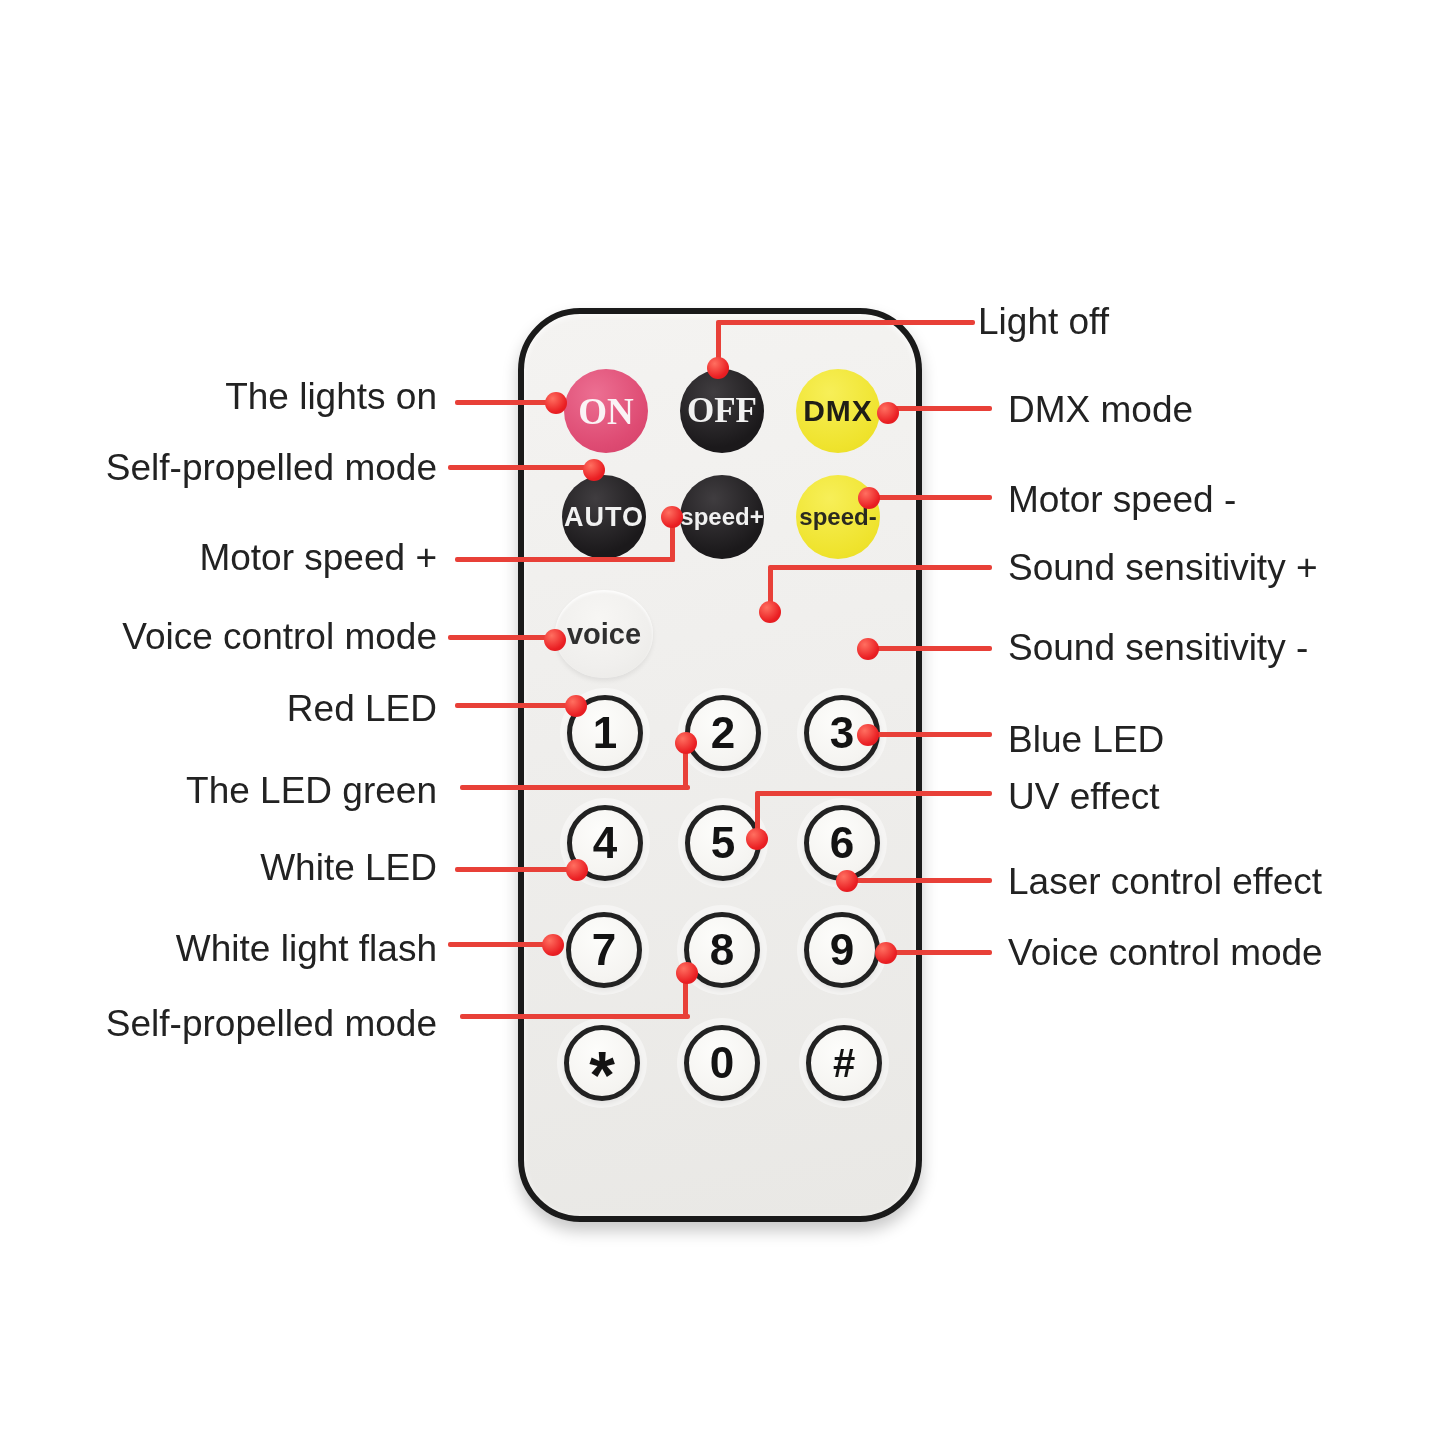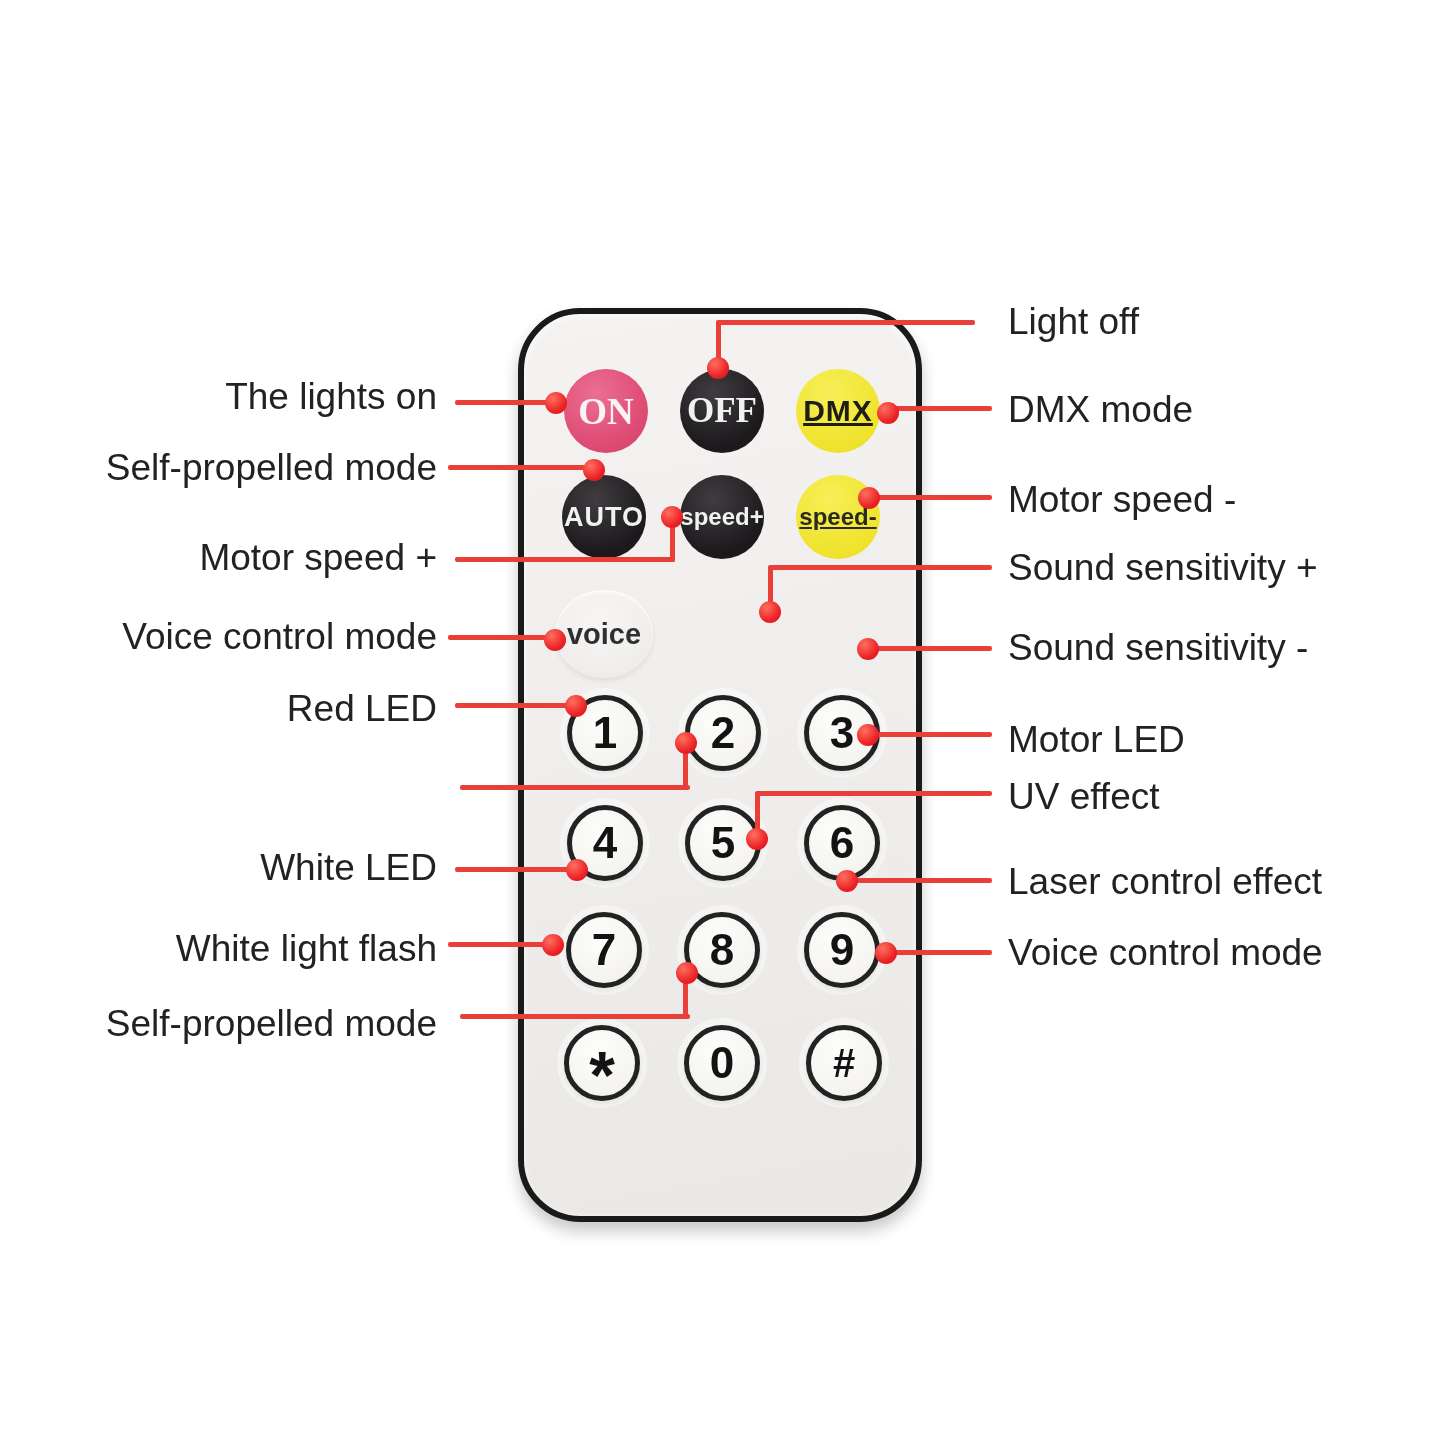--- a/index.html
+++ b/index.html
@@ -14,21 +14,21 @@
 
   
   .btn{position:absolute;display:flex;align-items:center;justify-content:center;
        text-align:center;user-select:none;}
   .rnd{width:84px;height:84px;border-radius:50%;}
   .pink{background:radial-gradient(circle at 38% 30%,#ec6f92 0%,#de4b73 65%,#d23f66 100%);
         color:#faf3f5;font:bold 37px "Liberation Serif",serif;}
   .blackbtn{background:radial-gradient(circle at 40% 28%,#403d40 0%,#1b191b 70%);
         color:#f1f1f1;}
   .yellowbtn{background:radial-gradient(circle at 40% 28%,#f7ef58 0%,#efe32d 70%,#e8db22 100%);
-        color:#2a2a20;text-decoration:underline;}
+        color:#2a2a20;}
   .serifTxt{font:bold 35px "Liberation Serif",serif;}
   .dmxTxt{font:bold 30px "Liberation Sans",sans-serif;color:#1f1e16;letter-spacing:1px;}
   .autoTxt{font:bold 27px "Liberation Sans",sans-serif;letter-spacing:1px;}
   .speedTxt{font:bold 24px "Liberation Sans",sans-serif;}
   .soft{width:98px;height:88px;border-radius:50%;
         background:radial-gradient(circle at 45% 32%,#f7f6f4 0%,#f0efed 60%,#e9e8e5 100%);
         box-shadow:0 3px 5px rgba(0,0,0,.07), inset 0 2px 3px rgba(255,255,255,.9);
         color:#2f2f2f;font:bold 29px "Liberation Sans",sans-serif;}
   .ring{width:66px;height:66px;border-radius:50%;border:5px solid #222222;
         background:radial-gradient(circle at 42% 32%,#fdfdfb 0%,#f5f4f1 70%,#ecebe8 100%);
@@ -141,27 +141,28 @@
   <div class="dot" style="left:836px;top:870px"></div>
 
   <div class="h" style="left:888px;top:950px;width:104px"></div>
   <div class="dot" style="left:875px;top:942px"></div>
 
   <div class="lbl left" style="right:1008px;top:397px">The lights on</div>
   <div class="lbl left" style="right:1008px;top:468px">Self-propelled mode</div>
   <div class="lbl left" style="right:1008px;top:558px">Motor speed +</div>
   <div class="lbl left" style="right:1008px;top:637px">Voice control mode</div>
   <div class="lbl left" style="right:1008px;top:709px">Red LED</div>
+  <div class="lbl left" style="right:1008px;top:791px">The LED green</div>
   <div class="lbl left" style="right:1008px;top:868px">White LED</div>
   <div class="lbl left" style="right:1008px;top:949px">White light flash</div>
   <div class="lbl left" style="right:1008px;top:1024px">Self-propelled mode</div>
 
-  <div class="lbl" style="left:1008px;top:322px">Light off</div>
+  <div class="lbl" style="left:978px;top:322px">Light off</div>
   <div class="lbl" style="left:1008px;top:410px">DMX mode</div>
   <div class="lbl" style="left:1008px;top:500px">Motor speed -</div>
   <div class="lbl" style="left:1008px;top:568px">Sound sensitivity +</div>
   <div class="lbl" style="left:1008px;top:648px">Sound sensitivity -</div>
-  <div class="lbl" style="left:1008px;top:740px">Motor LED</div>
+  <div class="lbl" style="left:1008px;top:740px">Blue LED</div>
   <div class="lbl" style="left:1008px;top:797px">UV effect</div>
   <div class="lbl" style="left:1008px;top:882px">Laser control effect</div>
   <div class="lbl" style="left:1008px;top:953px">Voice control mode</div>
 
 </div>
 
 </body></html>

